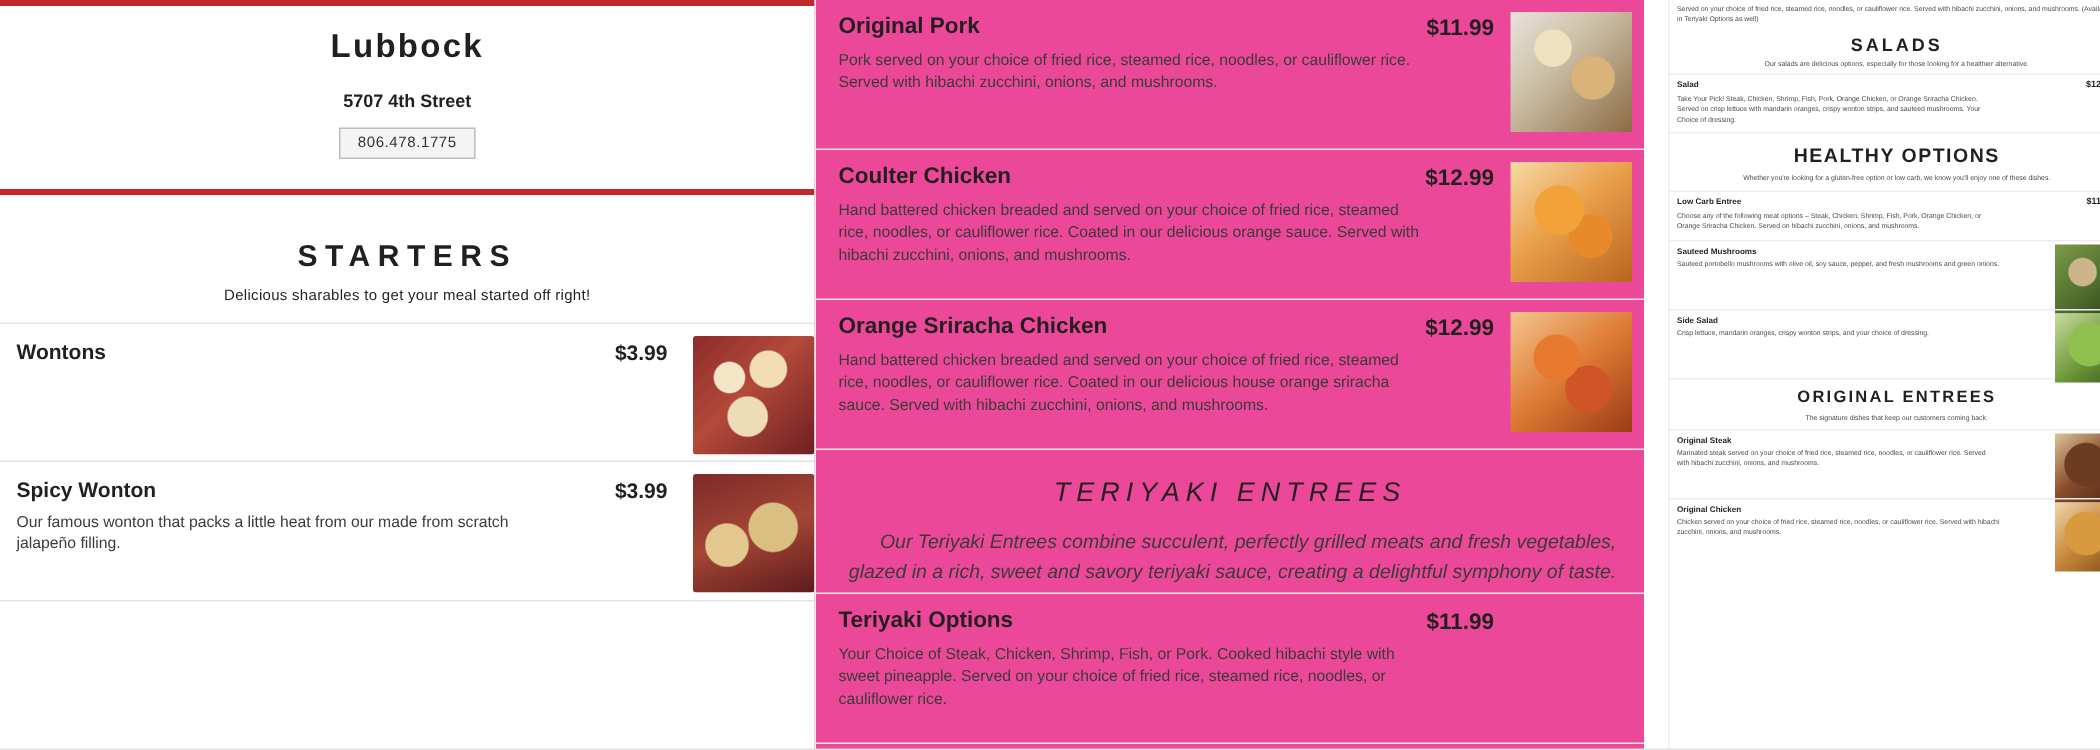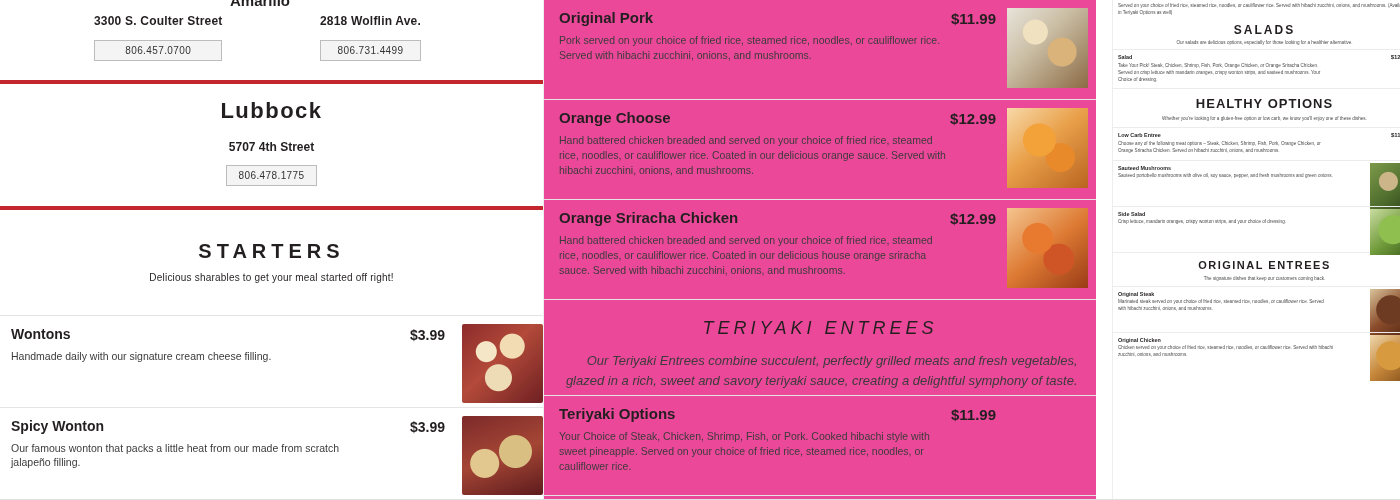--- a/index.html
+++ b/index.html
@@ -106,21 +106,21 @@
     color: #231f20;
     letter-spacing: .2px;
   }
 
   .item-row {
     position: relative;
     height: 93px;
     border-bottom: 1px solid #e4e4e4;
     padding: 10px 0 0 11px;
   }
-  .item-row.first { border-top: 1px solid #e4e4e4; margin-top: 20px; }
+  .item-row.first { border-top: 1px solid #e4e4e4; }
   .item-name {
     font-size: 14px;
     font-weight: bold;
     color: #231f20;
   }
   .item-desc {
     margin-top: 7px;
     font-size: 10.5px;
     color: #3b3b3b;
     max-width: 330px;
@@ -351,52 +351,38 @@
     left: 0; bottom: 0;
     width: 1400px; height: 1px;
     background: #e0e0e0;
   }
 </style>
 </head>
 <body>
 
 <div class="left-col">
 
-  <div class="loc-band">
-    <div class="loc loc-amarillo">
-      <div class="loc-title">Amarillo</div>
-    </div>
-    <div class="loc loc-left">
-      <div class="loc-name">3300 S. Coulter Street</div>
-      <div class="loc-phone">806.457.0700</div>
-    </div>
-    <div class="loc loc-right">
-      <div class="loc-name">2818 Wolflin Ave.</div>
-      <div class="loc-phone">806.731.4499</div>
-    </div>
-  </div>
 
   <div class="red-rule"></div>
 
   <div class="lubbock-block">
     <div class="lubbock-title">Lubbock</div>
     <div class="lubbock-addr">5707 4th Street</div>
     <div class="lubbock-phone">806.478.1775</div>
   </div>
 
   <div class="red-rule"></div>
 
   <div class="starters-block">
     <div class="starters-title">STARTERS</div>
     <div class="starters-sub">Delicious sharables to get your meal started off right!</div>
   </div>
 
   <div class="item-row first">
     <div class="item-name">Wontons</div>
-    <div class="item-desc">Handmade daily with our signature cream cheese filling.</div>
     <div class="item-price">$3.99</div>
     <div class="thumb thumb-wonton"></div>
   </div>
 
   <div class="item-row">
     <div class="item-name">Spicy Wonton</div>
     <div class="item-desc">Our famous wonton that packs a little heat from our made from scratch jalapeño filling.</div>
     <div class="item-price">$3.99</div>
     <div class="thumb thumb-jalapeno"></div>
   </div>
@@ -405,21 +391,21 @@
 <div class="center-col">
 
   <div class="entree">
     <div class="entree-title">Original Pork</div>
     <div class="entree-desc">Pork served on your choice of fried rice, steamed rice, noodles, or cauliflower rice. Served with hibachi zucchini, onions, and mushrooms.</div>
     <div class="entree-price">$11.99</div>
     <div class="entree-thumb t-pork"></div>
   </div>
 
   <div class="entree">
-    <div class="entree-title">Orange Choose</div>
+    <div class="entree-title">Coulter Chicken</div>
     <div class="entree-desc">Hand battered chicken breaded and served on your choice of fried rice, steamed rice, noodles, or cauliflower rice. Coated in our delicious orange sauce. Served with hibachi zucchini, onions, and mushrooms.</div>
     <div class="entree-price">$12.99</div>
     <div class="entree-thumb t-orange"></div>
   </div>
 
   <div class="entree">
     <div class="entree-title">Orange Sriracha Chicken</div>
     <div class="entree-desc">Hand battered chicken breaded and served on your choice of fried rice, steamed rice, noodles, or cauliflower rice. Coated in our delicious house orange sriracha sauce. Served with hibachi zucchini, onions, and mushrooms.</div>
     <div class="entree-price">$12.99</div>
     <div class="entree-thumb t-sriracha"></div>

